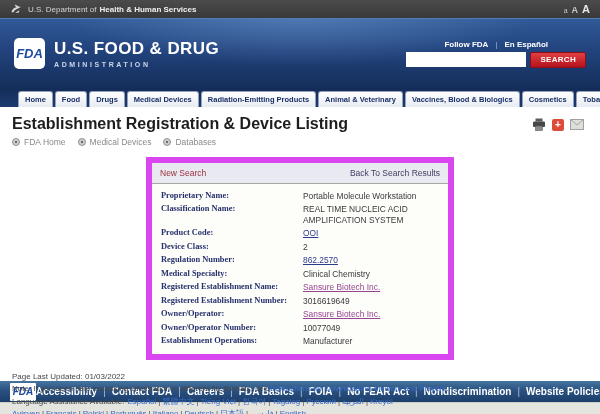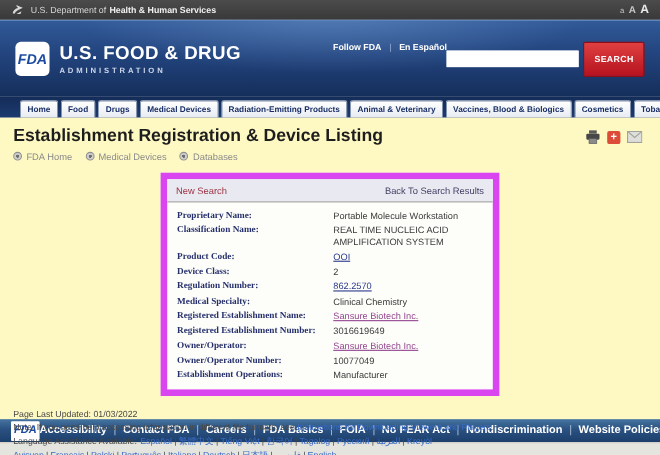--- a/index.html
+++ b/index.html
@@ -26,46 +26,46 @@
     border-top:1px solid #507cb8;
   }
   .fda-logo {
     width:31px; height:31px; background:#fff; border-radius:5px; color:#1b4a9e;
     font-weight:bold; font-style:italic; font-size:13px;
     display:flex; align-items:center; justify-content:center; flex:0 0 auto;
   }
   .header-title { margin-left:9px; color:#fff; }
   .ht1 { font-size:17px; font-weight:bold; letter-spacing:0.4px; }
   .ht2 { font-size:7px; letter-spacing:2.6px; color:#ccd6ea; margin-top:2px; font-weight:bold; }
-  .header-right { margin-left:auto; display:flex; flex-direction:row; align-items:flex-start; }
+  .header-right { margin-left:auto; display:flex; flex-direction:column; align-items:center; }
   .follow-row { display:flex; gap:7px; font-size:8px; font-weight:bold; color:#fff; margin-bottom:3px; }
   .follow-row a { color:#fff; text-decoration:none; }
   .follow-sep { color:#9fb4d6; font-weight:normal; }
   .search-row { display:flex; align-items:center; }
   .search-input {
     width:120px; height:15px; border:1px solid #fff; background:#fff;
     font-size:8px; padding:0 3px; font-family:"Liberation Sans", sans-serif;
   }
   .search-btn {
-    margin-left:4px; height:32px; padding:0 9px; border:1px solid #8a0f1a; border-radius:2px;
+    margin-left:4px; height:16px; padding:0 9px; border:1px solid #8a0f1a; border-radius:2px;
     background:linear-gradient(#e04040,#b5121f); color:#fff; font-size:8px; font-weight:bold;
     font-family:"Liberation Sans", sans-serif; letter-spacing:0.3px;
   }
   
   .nav {
     height:19px; background:linear-gradient(180deg,#142c58,#1d3b70);
     display:flex; align-items:flex-end; padding-left:18px;
   }
   .tab {
     background:linear-gradient(#ffffff,#e7ebf2); border:1px solid #93a2ba; border-bottom:none;
     border-radius:3px 3px 0 0; margin-right:2px; padding:3px 6px;
     font-size:7.5px; font-weight:bold; color:#1a2f66; white-space:nowrap; cursor:pointer;text-align:right;
   }
   
-  .main { height:274px; background:#fef9c3; padding:8px 12px 0; position:relative; }
+  .main { height:274px; background:#ffffff; padding:8px 12px 0; position:relative; }
   .page-title { font-size:16px; font-weight:bold; color:#1d1d1d; }
   .breadcrumb { display:flex; align-items:center; gap:12px; margin-top:4px; font-size:8.5px; color:#8a8a8a; }
   .crumb { display:flex; align-items:center; gap:4px; cursor:pointer; }
   .crumb-bullet {
     width:8px; height:8px; border-radius:50%; border:1px solid #909090;
     background:radial-gradient(circle at 50% 50%, #6e6e6e 0 1.3px, #cfcfcb 1.6px);
   }
   .title-icons { position:absolute; top:11px; right:16px; display:flex; align-items:center; gap:6px; }
   .share-icon {
     width:12px; height:12px; background:#dd4b39; border-radius:2px; color:#fff;

